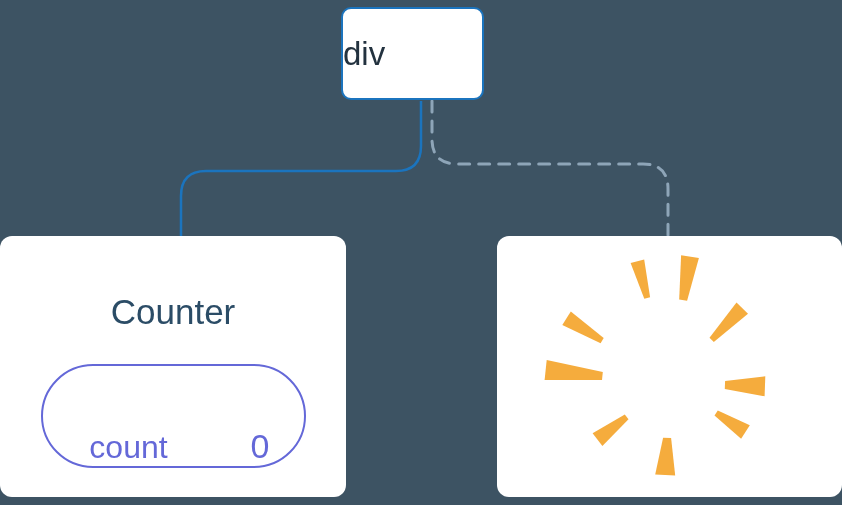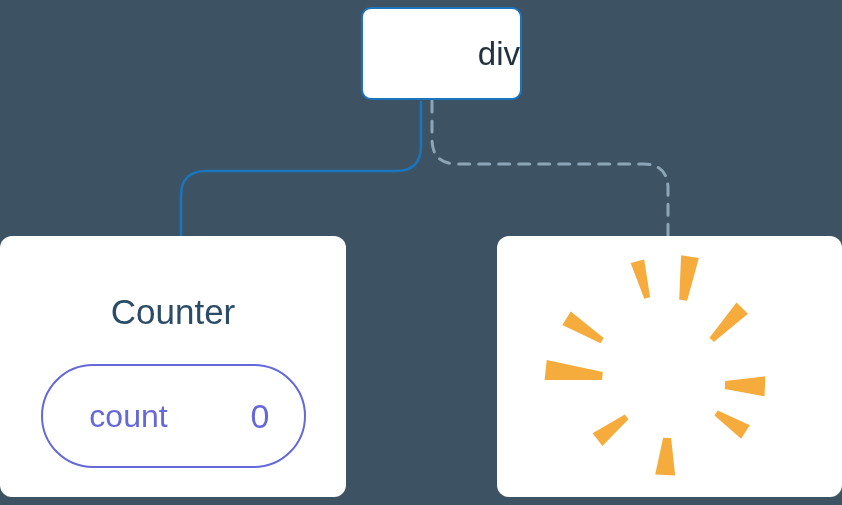--- a/index.html
+++ b/index.html
@@ -37,24 +37,24 @@
     stroke:var(--dashed);
     stroke-width:3;
     stroke-dasharray:11 9;
     stroke-linecap:round;
   }
   .node{
     position:absolute;
     background:var(--card);
   }
   .root{
-    left:341px;top:7px;width:161px;height:93px;
+    left:341px;top:7px;width:143px;height:93px;
     border:2.5px solid var(--blue);
     border-radius:10px;
-    display:flex;align-items:center;justify-content:flex-end;margin-left:20px;
+    display:flex;align-items:center;justify-content:flex-start;
   }
   .root-label{
     font-size:33px;
     font-weight:500;
     color:var(--root-text);
   }
   .card{
     border-radius:12px;
   }
   .counter{
@@ -67,21 +67,21 @@
     font-weight:500;
     line-height:40px;
     color:var(--heading);
   }
   .state-pill{
     margin:32px auto 0;
     width:265px;height:104px;
     border:2.5px solid var(--indigo);
     border-radius:999px;
     display:flex;
-    align-items:center;
+    align-items:flex-end;
     overflow:hidden;
     color:var(--indigo);
     font-size:32px;
   }
   .pill-key{
     width:172px;
     display:flex;align-items:center;justify-content:center;
   }
   .pill-divider{
     width:2px;

